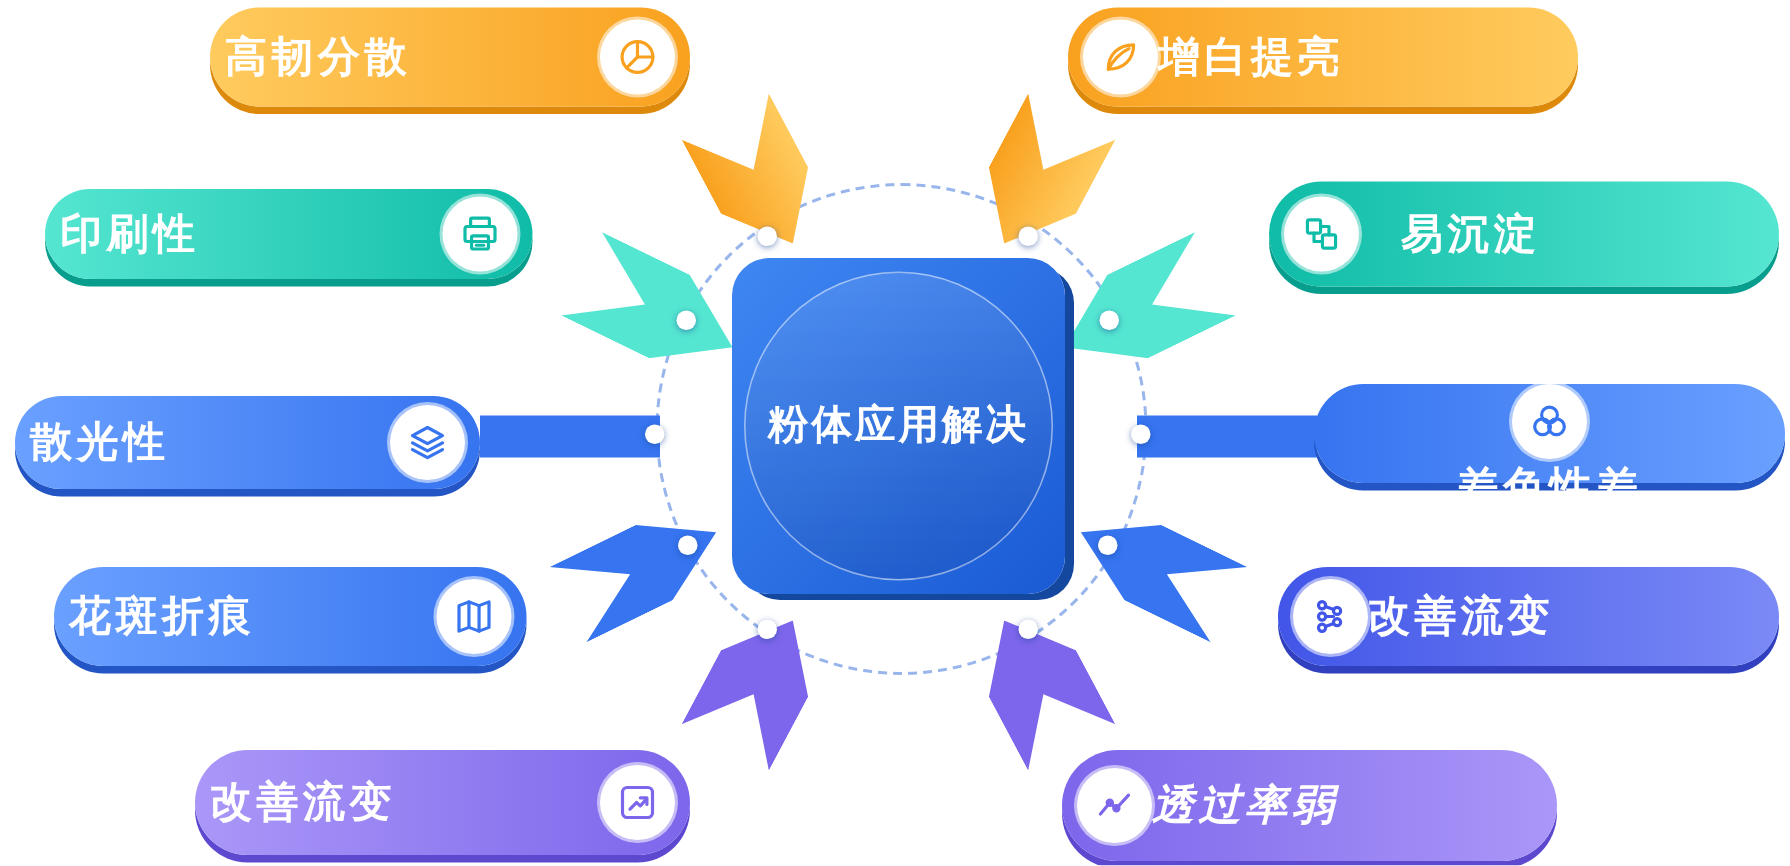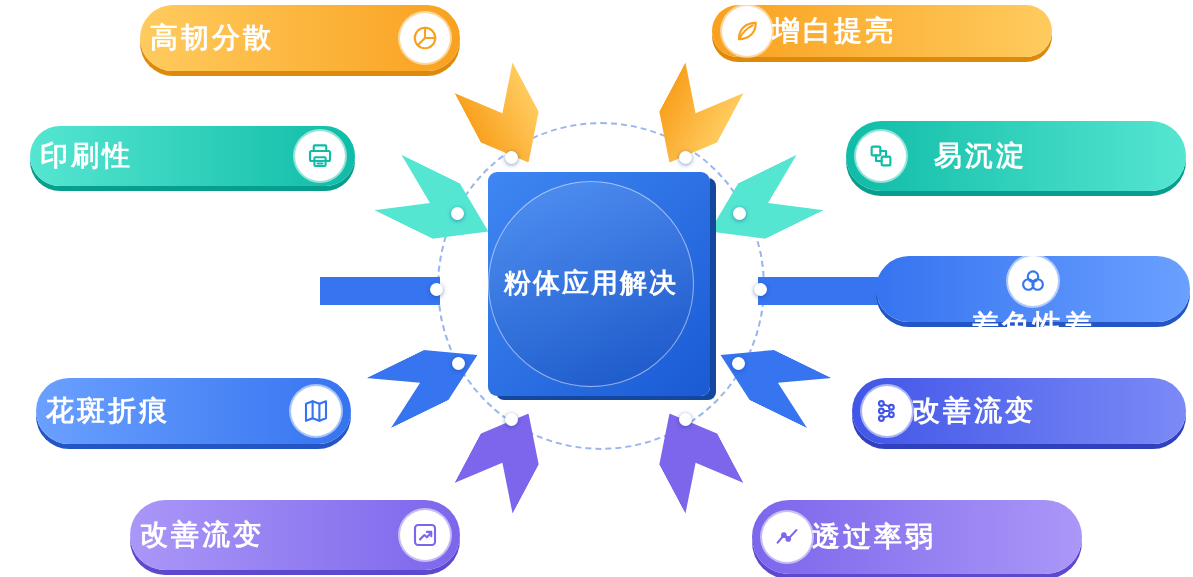--- a/index.html
+++ b/index.html
@@ -25,23 +25,23 @@
   .c-blue .picon{color:var(--blue,#3674F0);}
 
   .c-indigo{background:linear-gradient(90deg,var(--indigo,#4156E8),var(--indigo_light,#7B8AF6));box-shadow:0 5px 0 var(--indigo_dark,#3040BE);}
   .c-indigo .picon{color:var(--indigo,#4156E8);}
 
   .c-purple{background:linear-gradient(90deg,var(--purple_light,#AB97F8),var(--purple,#7D66EB));box-shadow:0 5px 0 var(--purple_dark,#5D49CF);}
   .c-purple.rev{background:linear-gradient(90deg,var(--purple,#7D66EB),var(--purple_light,#AB97F8));}
   .c-purple .picon{color:var(--purple,#7D66EB);}
 
   
-  .center{position:absolute;left:488px;top:172px;width:222px;height:224px;border-radius:9px;
+  .center{position:absolute;left:488px;top:172px;width:222px;height:224px;border-radius:25px;
     background:linear-gradient(135deg,var(--center_top,#3F87F3),var(--center_bottom,#1A5AD4));
-    box-shadow:7px 5px 0 -1px var(--center_edge,#14489F);z-index:3;display:flex;align-items:center;}
+    box-shadow:7px 5px 0 -1px var(--center_edge,#14489F);z-index:3;display:flex;align-items:center;justify-content:center;}
   .center-circle{width:204px;height:204px;border-radius:50%;border:1px solid rgba(255,255,255,.5);
     background:linear-gradient(180deg,rgba(255,255,255,.10),rgba(0,0,30,.08));
     display:flex;flex-direction:column;align-items:center;justify-content:center;}
   .center-line{color:#ffffff;font-size:27px;font-weight:bold;letter-spacing:2px;line-height:1.45;white-space:nowrap;}
 
   
   .ring{position:absolute;left:437px;top:122px;width:324px;height:324px;border:2px dashed var(--ring,#7FA3E8);border-radius:50%;z-index:1;opacity:.8;}
   .arrow{position:absolute;z-index:2;clip-path:polygon(0% 0%,58% 0%,100% 50%,58% 100%,0% 100%,42% 50%);}
   .arrow.orange{background:linear-gradient(180deg,var(--orange_light,#FFCB5E),var(--orange,#F9A11F));}
   .arrow.teal{background:var(--teal_light,#55E6D1);}
@@ -99,41 +99,51 @@
     <span class="label">印刷性</span>
     <span class="picon">
         <svg viewBox="0 0 24 24" fill="none" stroke="currentColor" stroke-width="1.7" stroke-linecap="round" stroke-linejoin="round">
           <rect x="7" y="3.5" width="10" height="4.5" rx="0.8"></rect>
           <rect x="4" y="8" width="16" height="8" rx="1.2"></rect>
           <rect x="7.5" y="13" width="9" height="7" rx="0.8"></rect>
           <path d="M10 16 h4 M10 18 h4"></path>
         </svg>
       </span>
   </div>
+  <div class="pill c-blue" style="left:10px;top:264px;width:310px;height:62px;">
+    <span class="label">散光性</span>
+    <span class="picon">
+        <svg viewBox="0 0 24 24" fill="none" stroke="currentColor" stroke-width="1.7" stroke-linecap="round" stroke-linejoin="round">
+          <path d="M12 4 L20 8.3 12 12.6 4 8.3 Z"></path>
+          <path d="M4 12.2 L12 16.5 20 12.2"></path>
+          <path d="M4 15.8 L12 20.1 20 15.8"></path>
+        </svg>
+      </span>
+  </div>
   <div class="pill c-blue" style="left:36px;top:378px;width:315px;height:66px;">
     <span class="label">花斑折痕</span>
     <span class="picon">
         <svg viewBox="0 0 24 24" fill="none" stroke="currentColor" stroke-width="1.7" stroke-linecap="round" stroke-linejoin="round">
           <path d="M4 6.2 L9.3 4.2 14.7 6.2 20 4.2 V17.8 L14.7 19.8 9.3 17.8 4 19.8 Z"></path>
           <path d="M9.3 4.2 V17.8 M14.7 6.2 V19.8"></path>
         </svg>
       </span>
   </div>
   <div class="pill c-purple" style="left:130px;top:500px;width:330px;height:70px;">
     <span class="label">改善流变</span>
     <span class="picon">
         <svg viewBox="0 0 24 24" fill="none" stroke="currentColor" stroke-width="1.7" stroke-linecap="round" stroke-linejoin="round">
           <rect x="4" y="4" width="16" height="16" rx="2.5"></rect>
           <path d="M8 15.5 L11.5 12 13.5 13.8 16.5 10.5"></path>
           <path d="M13.5 9.5 h3.5 v3.5"></path>
         </svg>
       </span>
   </div>
 
-  <div class="pill c-orange rev" style="left:712px;top:5px;width:340px;height:52px;">
+  <div class="pill c-orange rev" style="left:712px;top:5px;width:340px;height:66px;">
     <span class="picon">
         <svg viewBox="0 0 24 24" fill="none" stroke="currentColor" stroke-width="1.7" stroke-linecap="round" stroke-linejoin="round">
           <path d="M5.5 18.5 C5.5 10.5 11 5.5 19 5.5 C19 13.5 13.5 18.5 5.5 18.5 Z"></path>
           <path d="M5.5 18.5 C8.5 13 12.5 9.5 16.5 7.5"></path>
         </svg>
       </span>
     <span class="label">增白提亮</span>
   </div>
   <div class="pill c-teal rev" style="left:846px;top:121px;width:340px;height:70px;gap:28px;">
     <span class="picon">
@@ -162,21 +172,21 @@
           <circle cx="7.5" cy="6" r="1.9"></circle>
           <circle cx="7.5" cy="12" r="1.9"></circle>
           <circle cx="7.5" cy="18" r="1.9"></circle>
           <circle cx="15.5" cy="9" r="1.9"></circle>
           <circle cx="15.5" cy="15" r="1.9"></circle>
           <path d="M9.3 6.7 L13.7 8.3 M9.4 12 H13.6 M9.3 17.3 L13.7 15.7"></path>
         </svg>
       </span>
     <span class="label">改善流变</span>
   </div>
-  <div class="pill c-purple rev" style="left:752px;top:500px;width:330px;height:74px;">
+  <div class="pill c-purple rev" style="left:708px;top:500px;width:330px;height:74px;font-style:italic;">
     <span class="picon">
         <svg viewBox="0 0 24 24" fill="none" stroke="currentColor" stroke-width="1.7" stroke-linecap="round" stroke-linejoin="round">
           <path d="M4.5 16.5 L9.5 10.5 13 13.5 19.5 6.5"></path>
           <circle cx="9.5" cy="10.5" r="1.4"></circle>
           <circle cx="13" cy="13.5" r="1.4"></circle>
         </svg>
       </span>
     <span class="label">透过率弱</span>
   </div>
 

